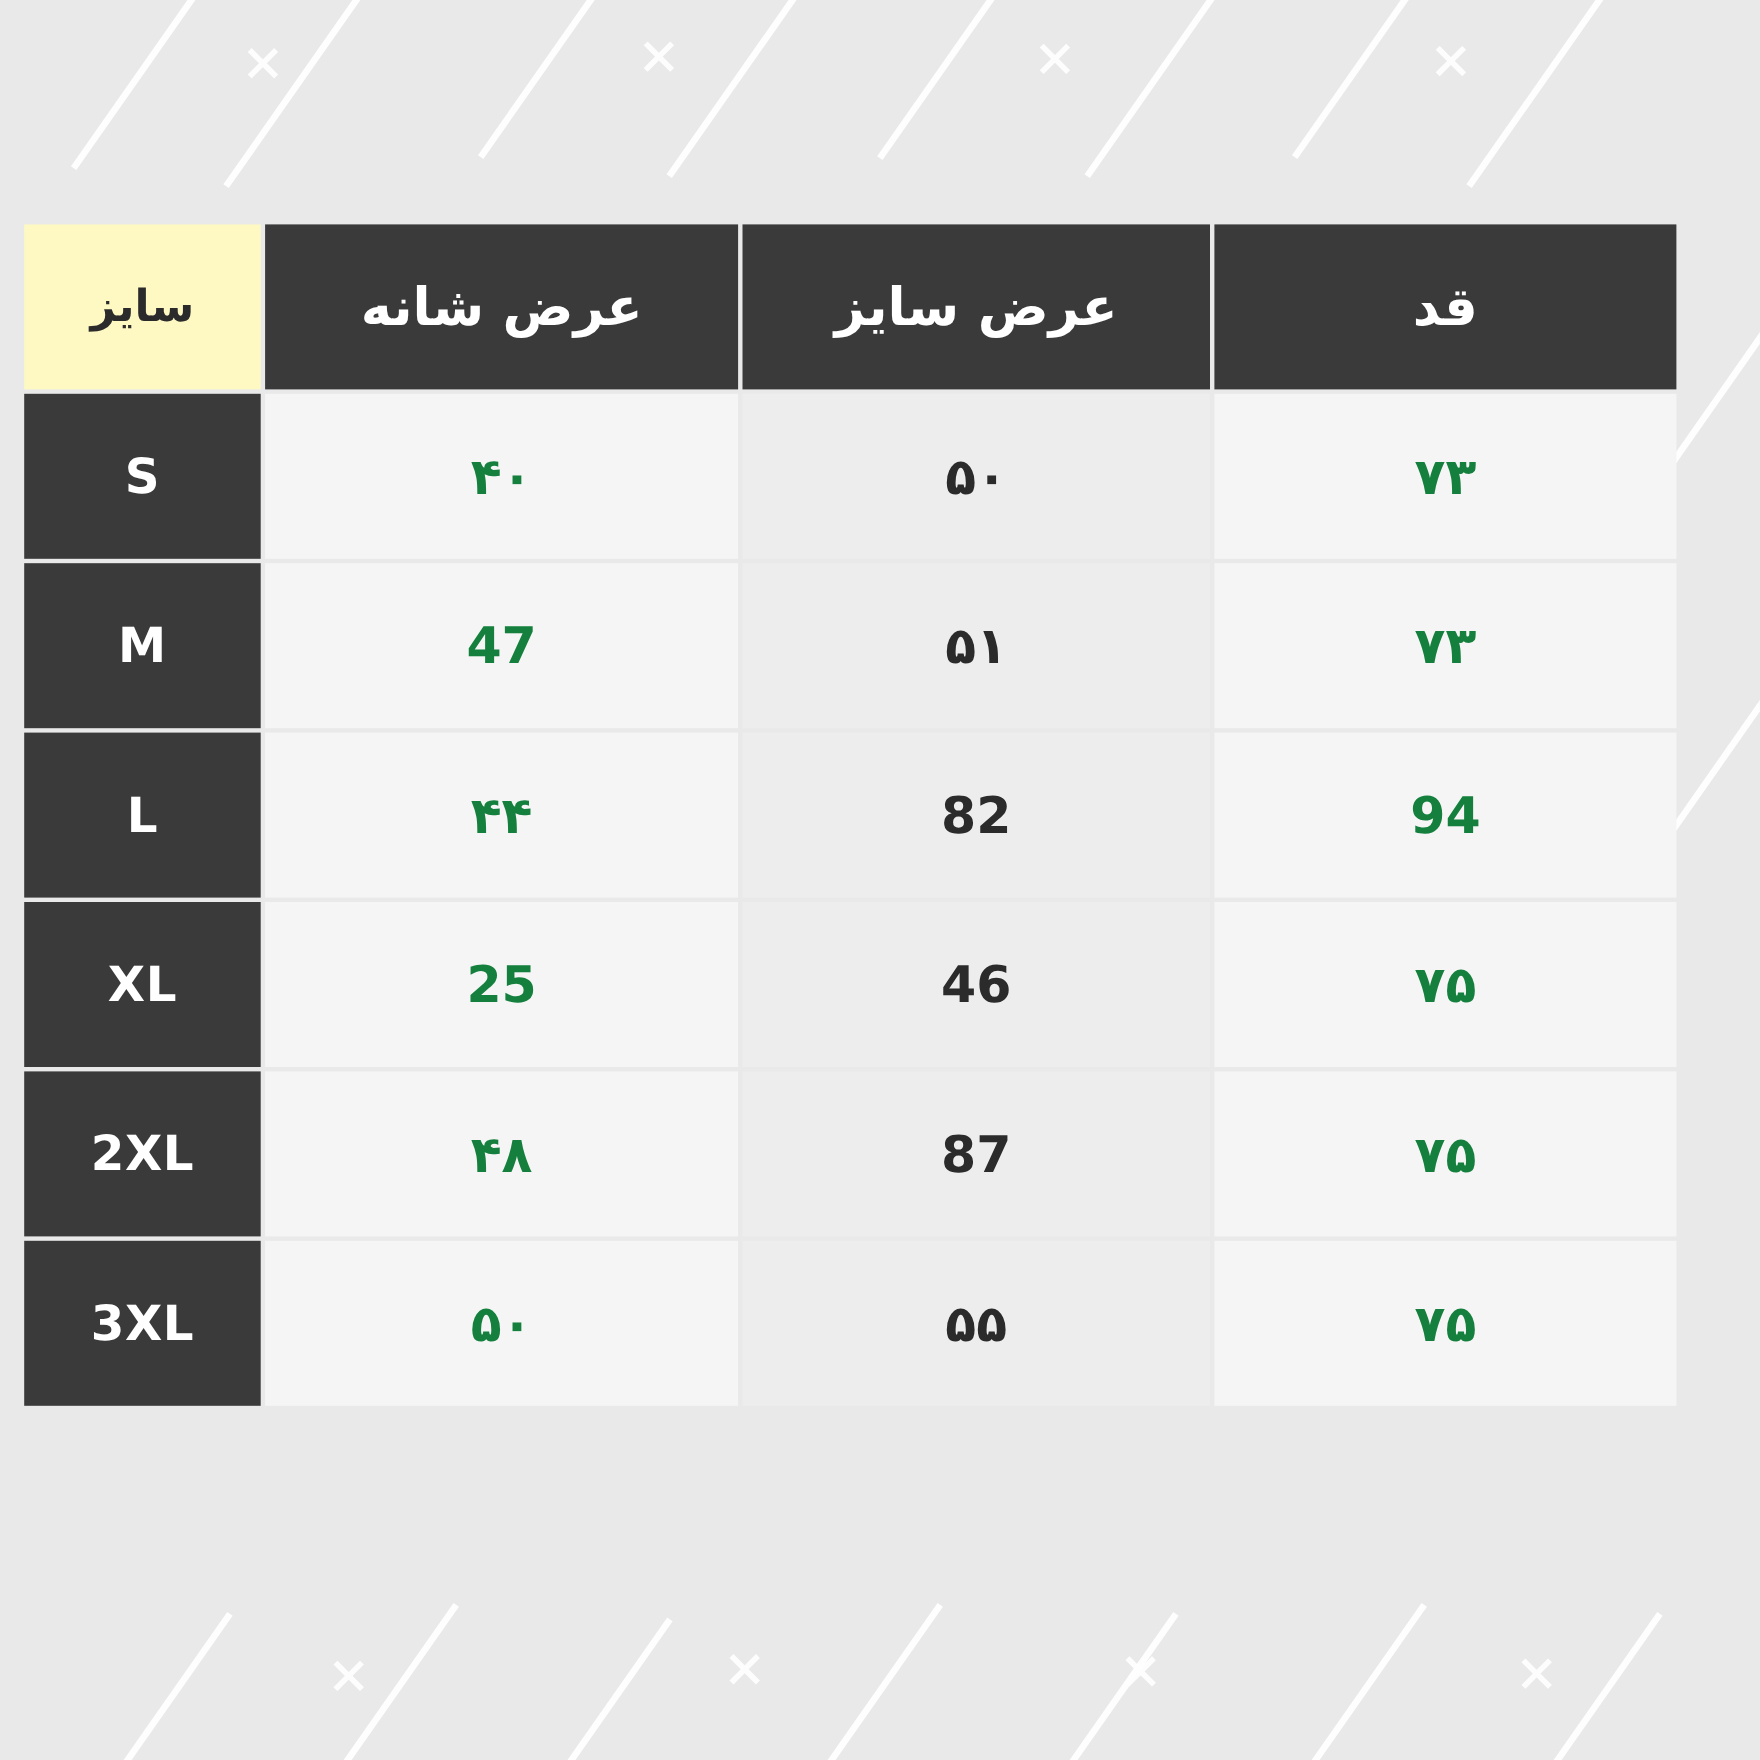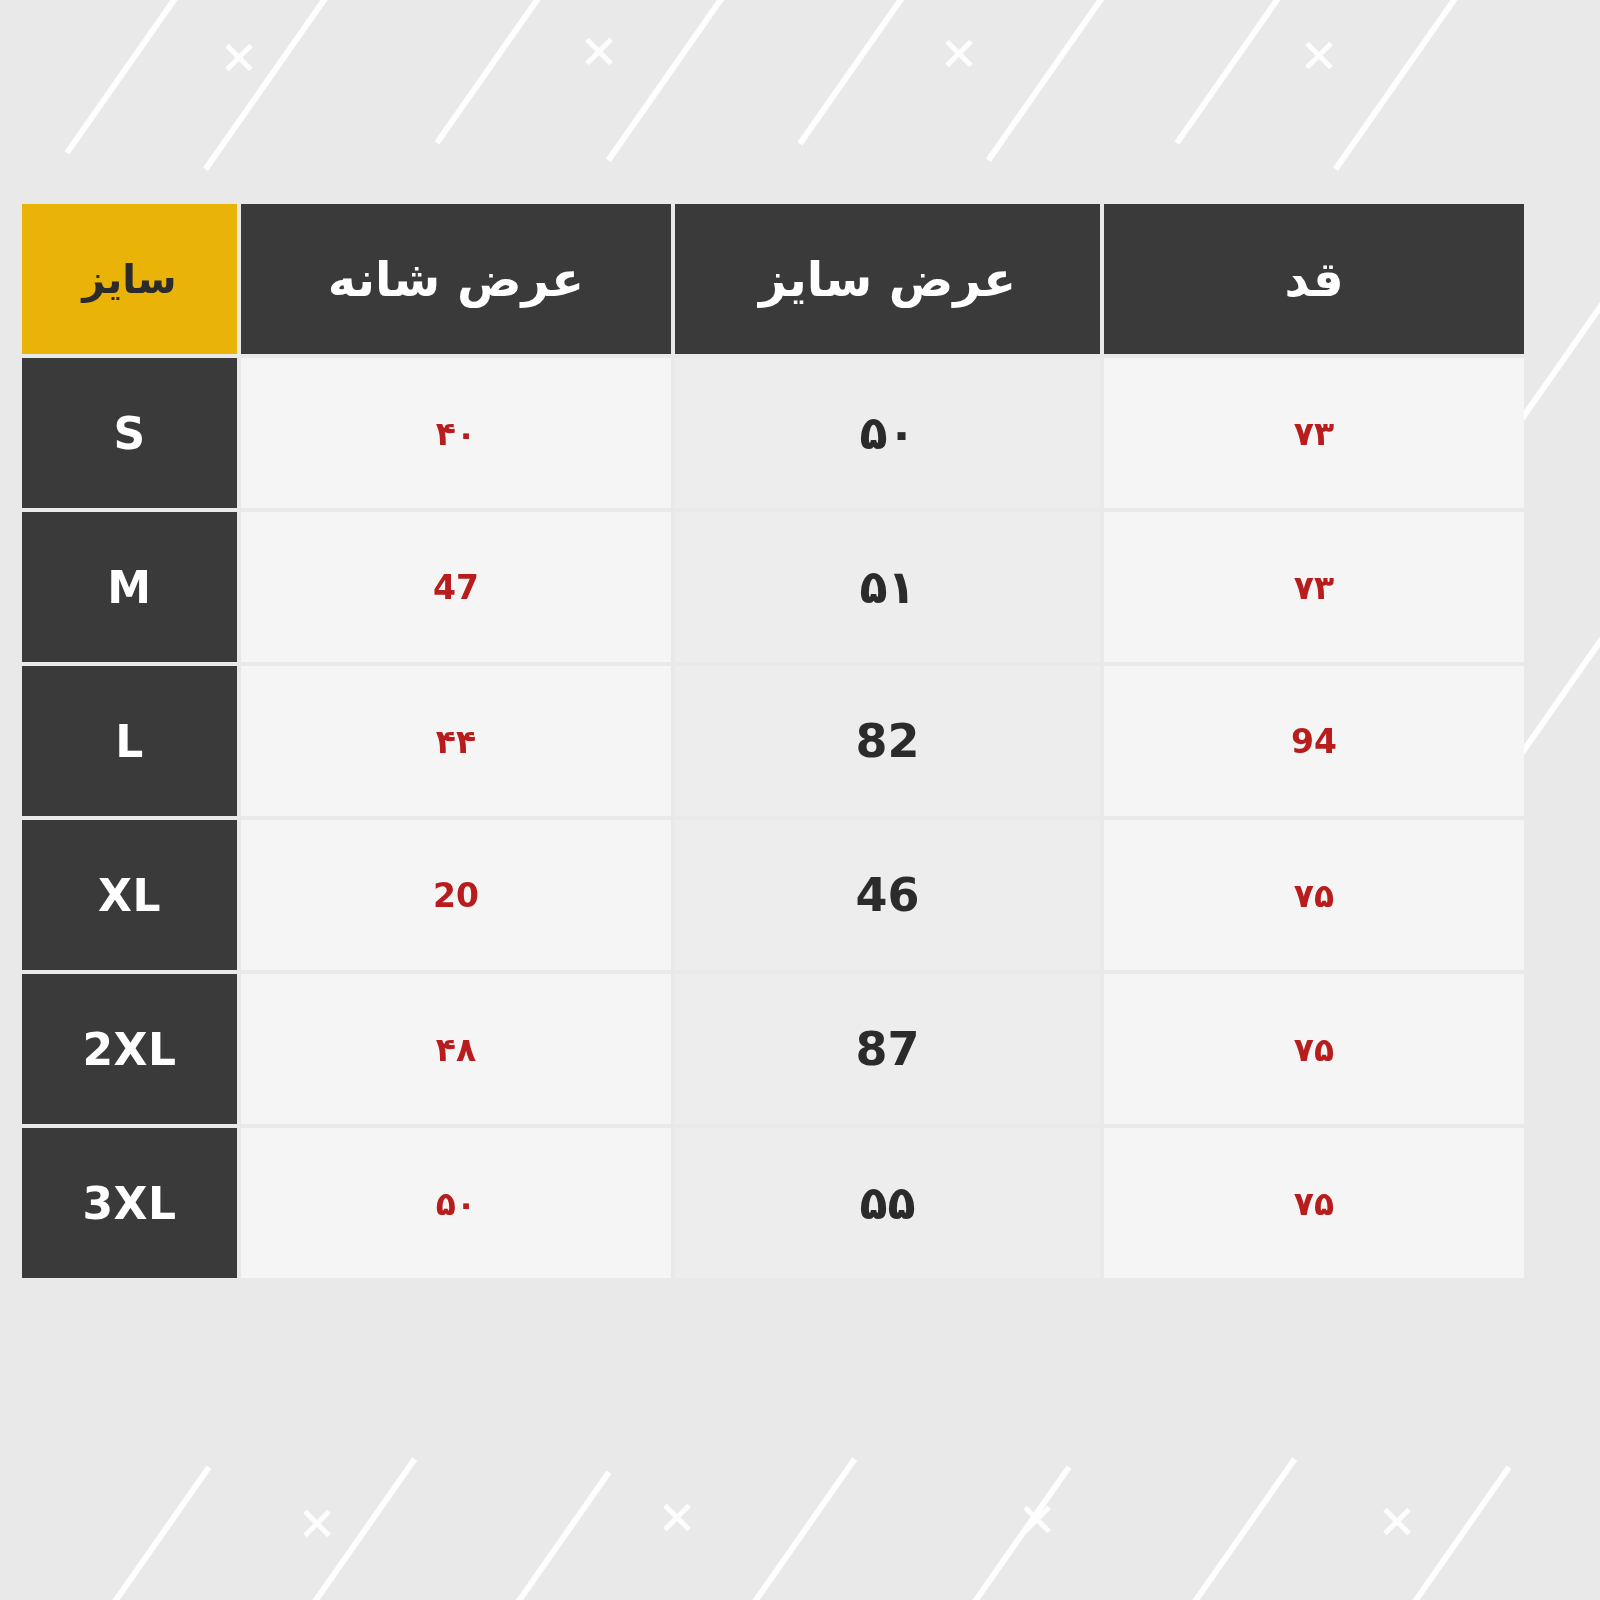--- a/index.html
+++ b/index.html
@@ -79,31 +79,31 @@
   }
 
   
   .hdr-dark {
     background: #3a3a3a;
     color: #ffffff;
     font-size: 48px;
     height: 152px;
   }
   .hdr-light {
-    background: #eab308;
+    background: #fef9c3;
     color: #2b2b2b;
     font-size: 40px;
     height: 152px;
   }
 
   
   .cell-light {
     background: #f5f5f5;
-    color: #b91c1c;
-    font-size: 33px;
+    color: #15803d;
+    font-size: 46px;
   }
   .cell-mid {
     background: #ededed;
     color: #2b2b2b;
     font-size: 46px;
   }
   .cell-size {
     background: #3a3a3a;
     color: #ffffff;
     font-size: 44px;
@@ -198,21 +198,21 @@
       </tr>
       <tr>
         <td class="cell-light">94</td>
         <td class="cell-mid">82</td>
         <td class="cell-light">۴۴</td>
         <td class="cell-size">L</td>
       </tr>
       <tr>
         <td class="cell-light">۷۵</td>
         <td class="cell-mid">46</td>
-        <td class="cell-light">20</td>
+        <td class="cell-light">25</td>
         <td class="cell-size">XL</td>
       </tr>
       <tr>
         <td class="cell-light">۷۵</td>
         <td class="cell-mid">87</td>
         <td class="cell-light">۴۸</td>
         <td class="cell-size">2XL</td>
       </tr>
       <tr>
         <td class="cell-light">۷۵</td>

